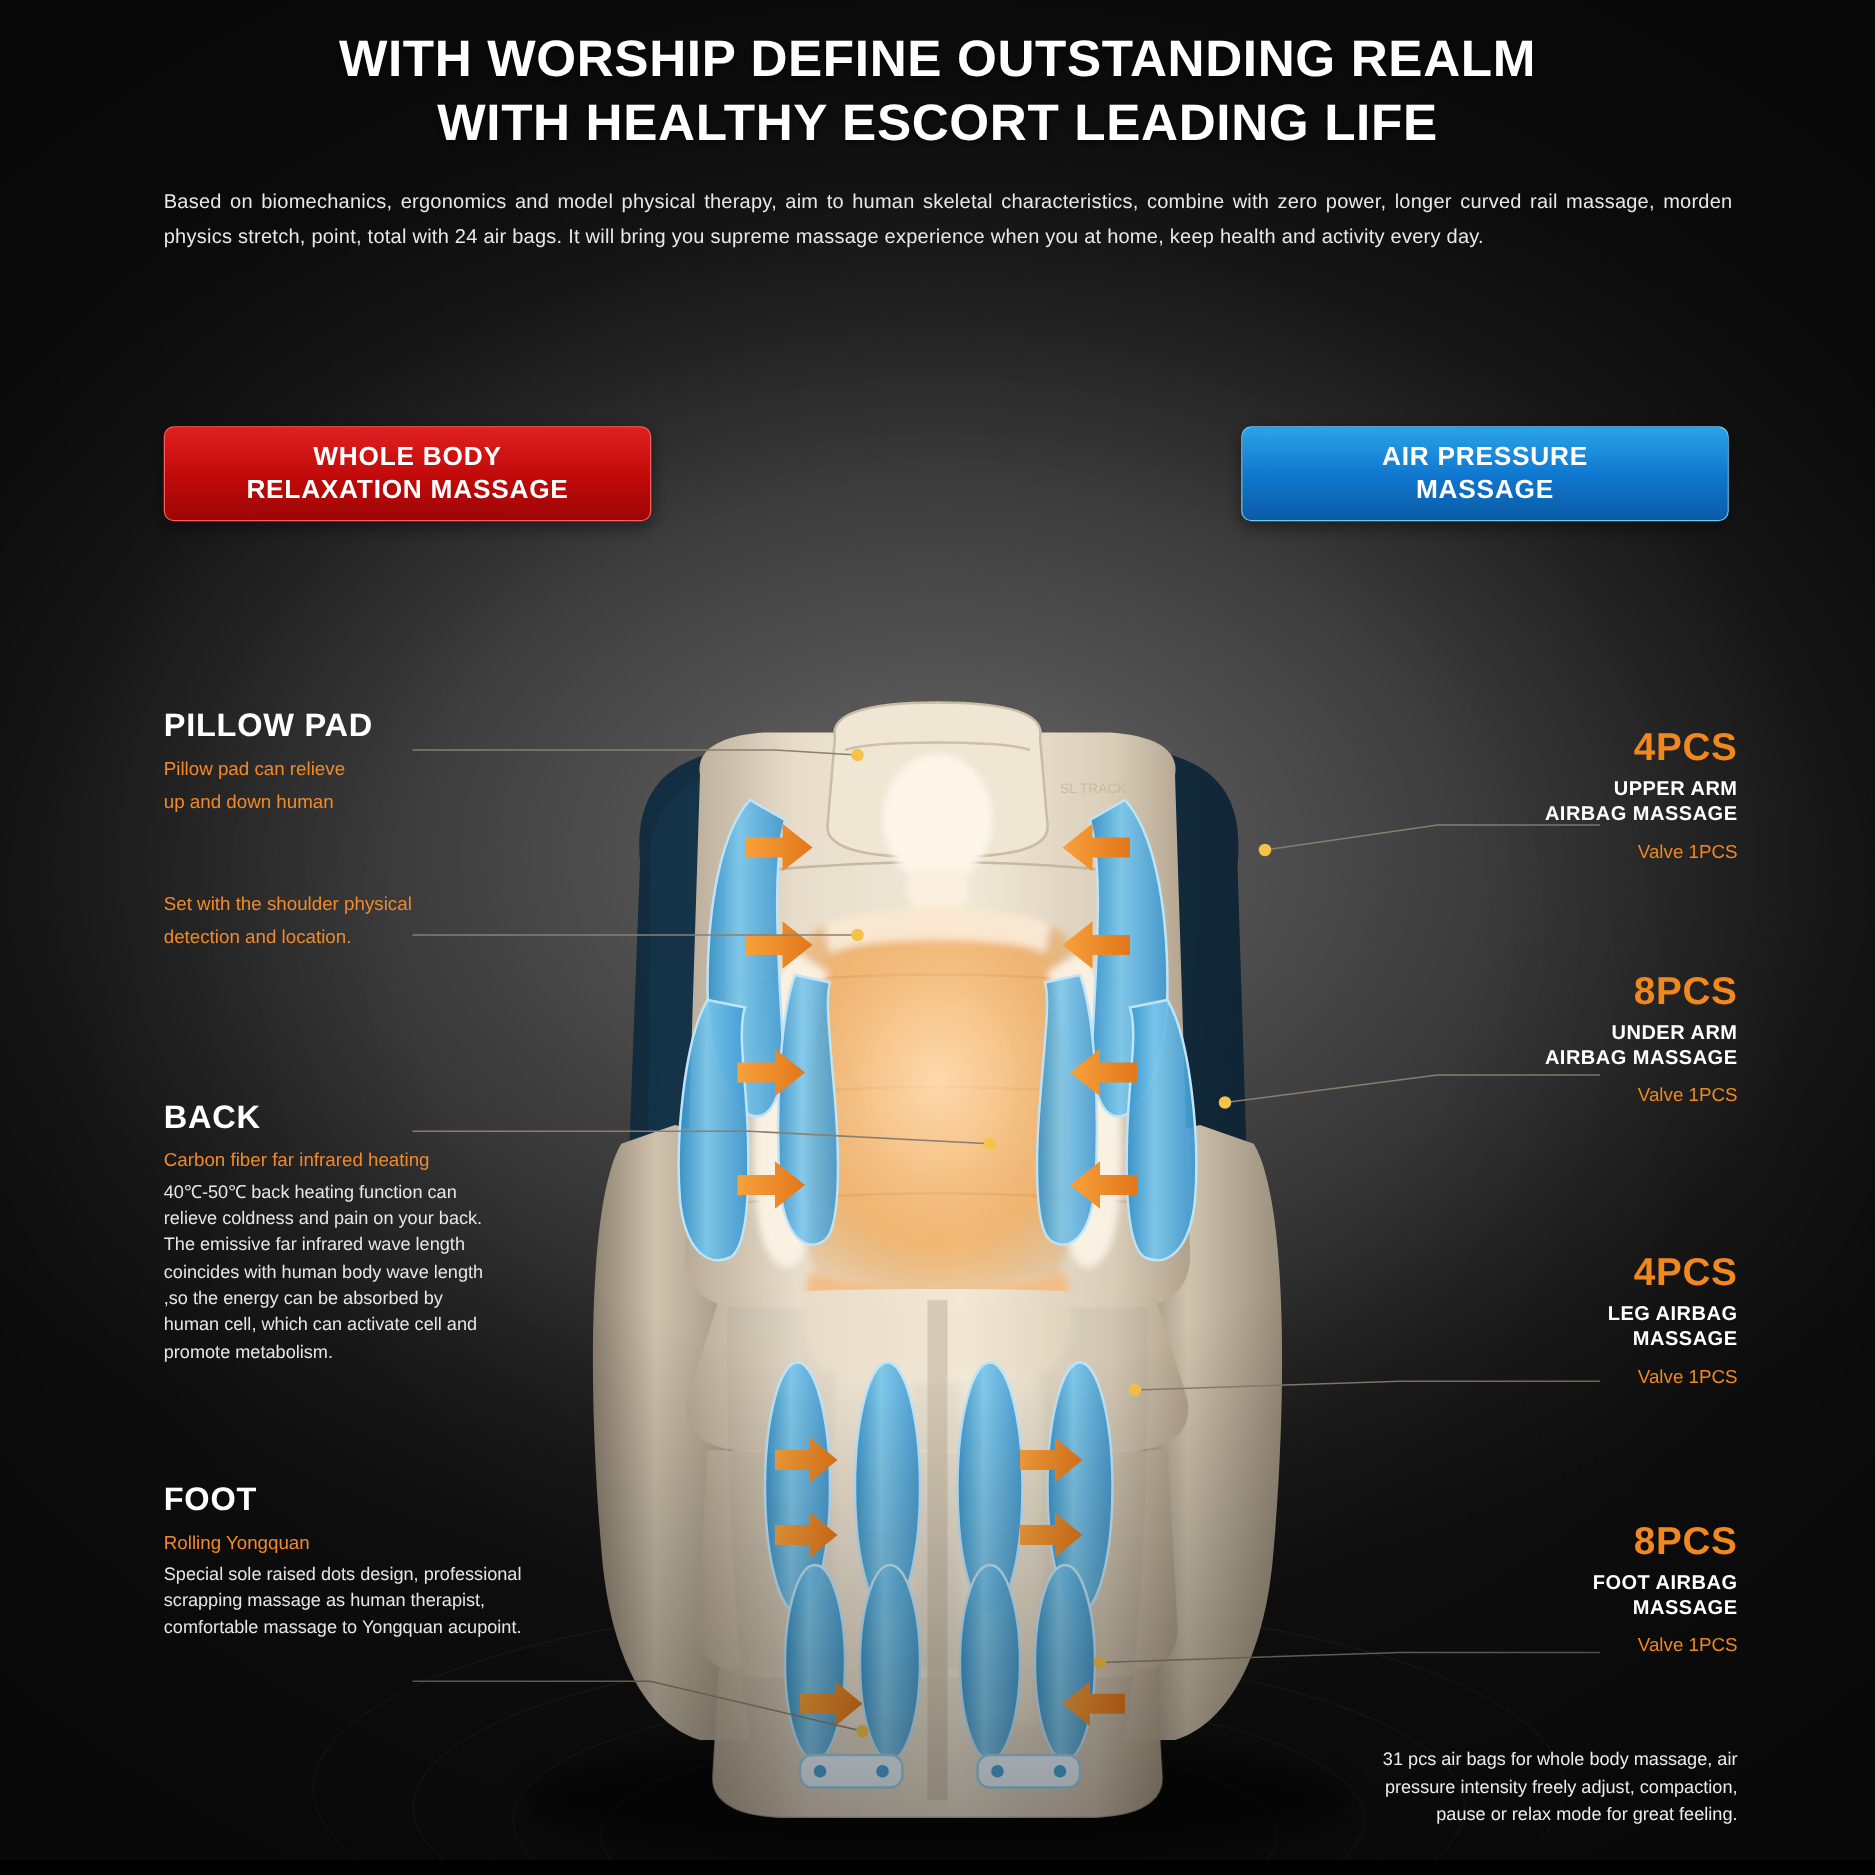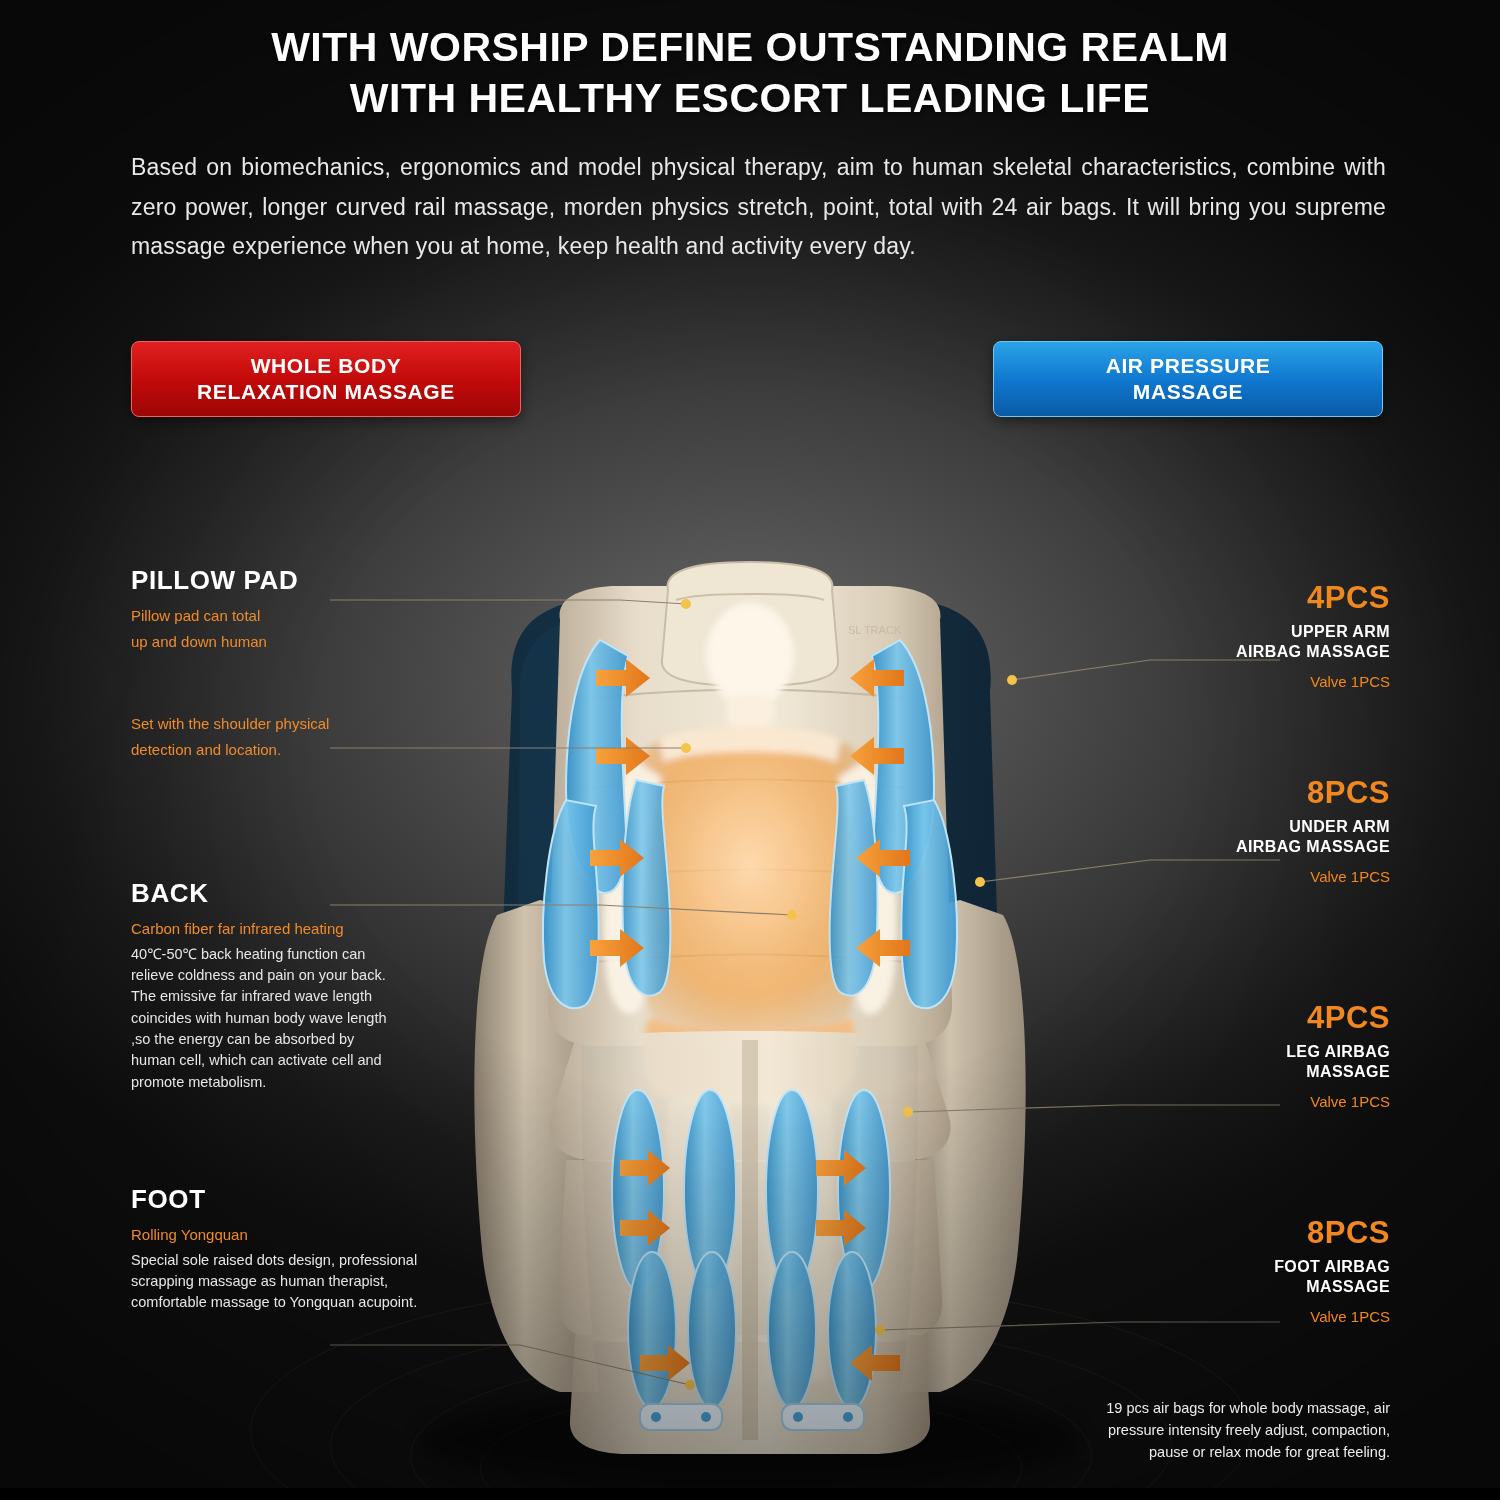--- a/index.html
+++ b/index.html
@@ -46,21 +46,21 @@
     font-weight: bold;
     letter-spacing: 0.5px;
     line-height: 1.24;
     text-shadow: 0 2px 6px rgba(0,0,0,0.6);
   }
   #intro {
     position: absolute;
     top: 148px;
     left: 131px;
     width: 1255px;
-    font-size: 23px;
+    font-size: 16px;
     line-height: 1.72;
     color: #e8e8e8;
     text-align: justify;
     letter-spacing: 0.2px;
   }
 
   
   .banner {
     position: absolute;
     width: 388px;
@@ -399,21 +399,21 @@
 
   <div class="banner" id="banner-right">
     <div>
       <div>AIR PRESSURE</div>
       <div>MASSAGE</div>
     </div>
   </div>
 
   <div class="callout-left" style="left:131px; top:565px;">
     <div class="title">PILLOW PAD</div>
-    <div class="sub">Pillow pad can total</div>
+    <div class="sub">Pillow pad can relieve</div>
     <div class="sub">up and down human</div>
   </div>
 
   <div class="callout-left" style="left:131px; top:713px;">
     <div class="sub">Set with the shoulder physical</div>
     <div class="sub">detection and location.</div>
   </div>
 
   <div class="callout-left" style="left:131px; top:878px; width:270px;">
     <div class="title">BACK</div>
@@ -448,15 +448,15 @@
     <div class="valve">Valve 1PCS</div>
   </div>
 
   <div class="callout-right" style="right:110px; top:1215px;">
     <div class="count">8PCS</div>
     <div class="name">FOOT AIRBAG</div>
     <div class="name">MASSAGE</div>
     <div class="valve">Valve 1PCS</div>
   </div>
 
-  <div id="airbag-note">19 pcs air bags for whole body massage, air pressure intensity freely adjust, compaction, pause or relax mode for great feeling.</div>
+  <div id="airbag-note">31 pcs air bags for whole body massage, air pressure intensity freely adjust, compaction, pause or relax mode for great feeling.</div>
 
 </div>
 
 </body></html>

